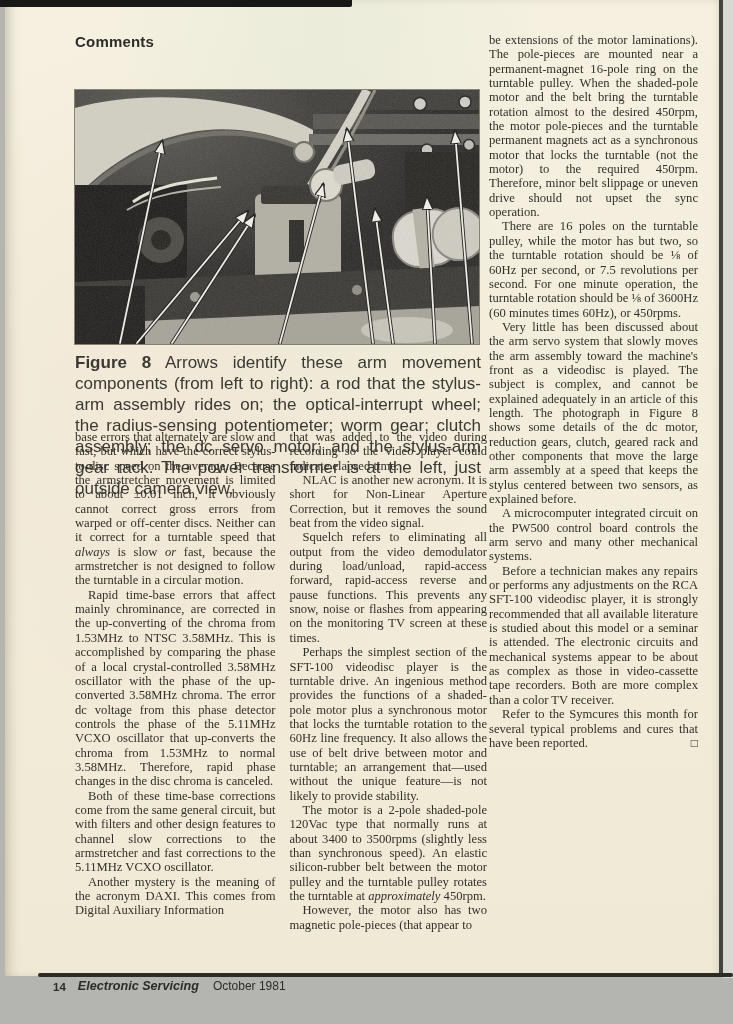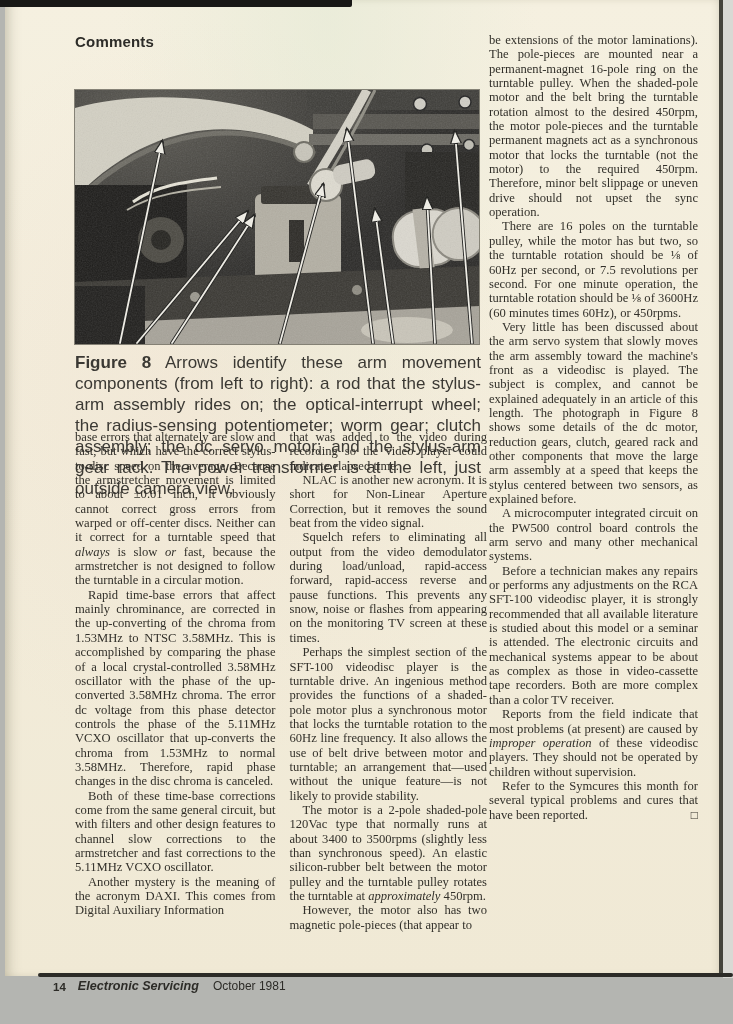--- a/index.html
+++ b/index.html
@@ -178,21 +178,20 @@
         <p class="body-p ind"><span>However, the motor also has two magnetic pole-pieces (that appear to</span></p>
       </div>
   </div>
 
   <div class="col-right">
       <p class="body-p"><span>be extensions of the motor laminations). The pole-pieces are mounted near a permanent-magnet 16-pole ring on the turntable pulley. When the shaded-pole motor and the belt bring the turntable rotation almost to the desired 450rpm, the motor pole-pieces and the turntable permanent magnets act as a synchronous motor that locks the turntable (not the motor) to the required 450rpm. Therefore, minor belt slippage or uneven drive should not upset the sync operation.</span></p>
       <p class="body-p ind"><span>There are 16 poles on the turntable pulley, while the motor has but two, so the turntable rotation should be ⅛ of 60Hz per second, or 7.5 revolutions per second. For one minute operation, the turntable rotation should be ⅛ of 3600Hz (60 minutes times 60Hz), or 450rpms.</span></p>
       <p class="body-p ind"><span>Very little has been discussed about the arm servo system that slowly moves the arm assembly toward the machine's front as a videodisc is played. The subject is complex, and cannot be explained adequately in an article of this length. The photograph in Figure 8 shows some details of the dc motor, reduction gears, clutch, geared rack and other components that move the large arm assembly at a speed that keeps the stylus centered between two sensors, as explained before.</span></p>
       <p class="body-p ind"><span>A microcomputer integrated circuit on the PW500 control board controls the arm servo and many other mechanical systems.</span></p>
       <p class="body-p ind"><span>Before a technician makes any repairs or performs any adjustments on the RCA SFT-100 videodisc player, it is strongly recommended that all available literature is studied about this model or a seminar is attended. The electronic circuits and mechanical systems appear to be about as complex as those in video-cassette tape recorders. Both are more complex than a color TV receiver.</span></p>
-      <p class="body-p ind"><span>Reports from the field indicate that most problems (at present) are caused by </span><i>improper operation</i><span> of these videodisc players. They should not be operated by children without supervision.</span></p>
       <p class="body-p ind"><span>Refer to the Symcures this month for several typical problems and cures that have been reported.</span><span class="endmark">□</span></p>
     </div>
 
   <div class="footer">
     <span class="num">14</span>
     <span class="mag">Electronic Servicing</span>
     <span class="issue">October 1981</span>
   </div>
 </div>
 

